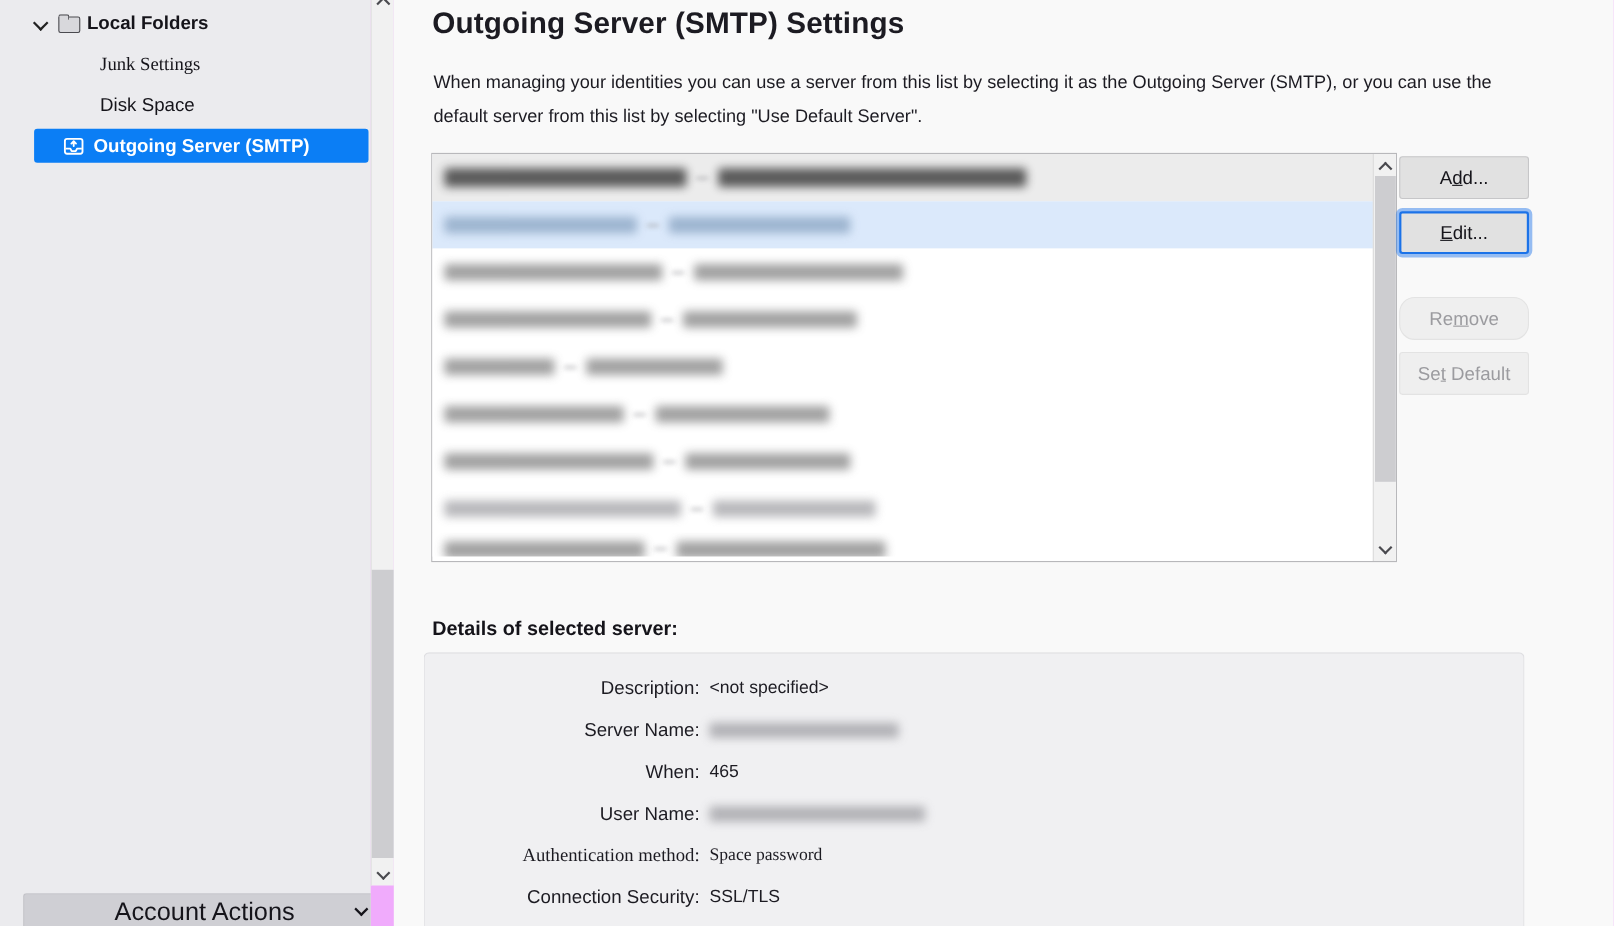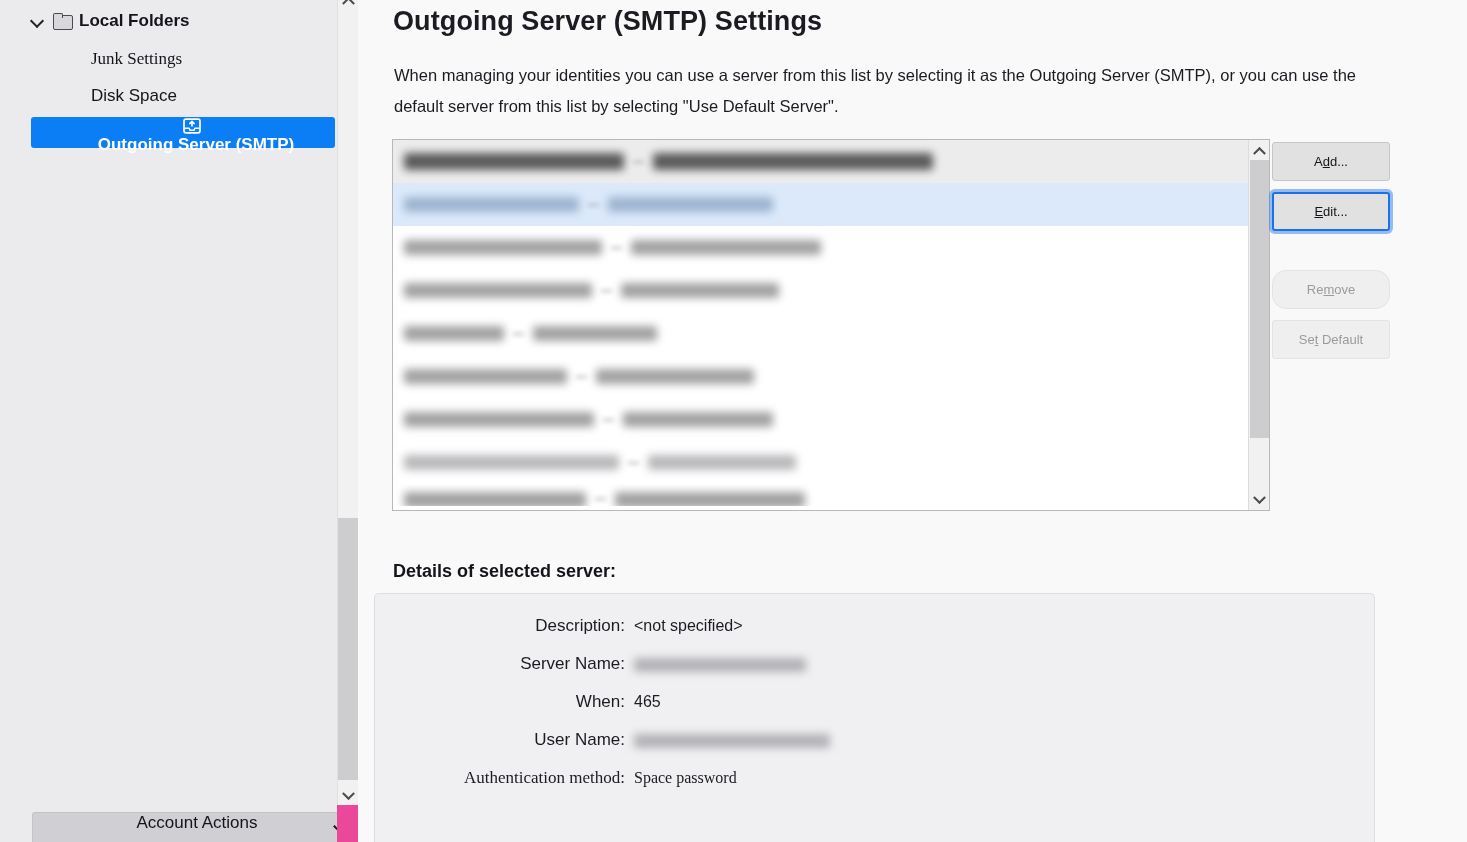--- a/index.html
+++ b/index.html
@@ -9,21 +9,21 @@
     overflow: hidden;
     background: #f9f9f9;
     font-family: "Liberation Sans", sans-serif;
     -webkit-font-smoothing: antialiased;
   }
 
   #app {
     position: relative;
     width: 1467px;
     height: 842px;
-    background: #ec4899;
+    background: #f0abfc;
   }
 
   
   #sidebar {
     position: absolute;
     left: 0; top: 0;
     width: 337px; height: 842px;
     background: #ebebee;
     overflow: hidden;
   }
@@ -140,30 +140,30 @@
     left: 338px;
     top: 518px;
     width: 20px;
     height: 262px;
     background: #cdcdd0;
   }
 
   
   #account-actions {
     position: absolute;
-    left: 32px; bottom: 0px;
+    left: 21px; bottom: 0px;
     width: 330px; height: 30px;
     background: #cfcfd4;
     border: 1px solid #c3c3c8;
     border-bottom: none;
     border-radius: 3px 3px 0 0;
     display: flex;
-    align-items: flex-start;
+    align-items: flex-end;
     justify-content: center;
-    font-size: 17px;
+    font-size: 23px;
     color: #15141a;
     position: absolute;
   }
   #account-actions .aa-label { position: relative; }
   #account-actions .aa-caret {
     position: absolute;
     right: 17px;
     top: 9px;
     width: 9px; height: 9px;
     border-right: 2.2px solid #15141a;
@@ -275,21 +275,21 @@
     position: absolute;
     left: 914px; top: 139px;
     width: 124px;
   }
   .btn {
     width: 118px;
     height: 39px;
     background: #e1e1e1;
     border: 1px solid #c6c6c8;
     border-radius: 3px;
-    font-size: 13px;
+    font-size: 17px;
     color: #15141a;
     display: flex;
     align-items: center;
     justify-content: center;
     font-family: "Liberation Sans", sans-serif;
     padding: 0;
   }
   .btn .u { text-decoration: underline; }
   .btn.focused {
     border: 2px solid #1b72e8;
@@ -309,21 +309,21 @@
   
   #details-title {
     position: absolute;
     left: 35px; top: 561px;
     font-size: 18px;
     font-weight: bold;
     color: #15141a;
   }
   #details-panel {
     position: absolute;
-    left: 16px; top: 593px;
+    left: 27px; top: 593px;
     width: 1001px; height: 249px;
     background: #f0f0f2;
     border: 1px solid #dedee1;
     border-bottom: none;
     border-radius: 5px 5px 0 0;
   }
   .detail-row {
     position: absolute;
     left: 0;
     height: 22px;
@@ -364,21 +364,21 @@
     </div>
 
     <div class="tree-row child" style="top:43px;font-family:Liberation Serif, serif;">
       <span>Junk Settings</span>
     </div>
 
     <div class="tree-row child" style="top:80px;">
       <span>Disk Space</span>
     </div>
 
-    <div class="tree-row child selected" style="top:117px;flex-direction:column;">
+    <div class="tree-row child selected" style="top:117px;">
       <span class="smtp-icon">
         <svg width="20" height="18" viewBox="0 0 20 18" aria-hidden="true">
           <rect x="2" y="2.2" width="16" height="13.6" rx="2" fill="none" stroke="#ffffff" stroke-width="1.7"></rect>
           <path d="M2.6 11.2 H7 l1.1 2.1 h3.8 L13 11.2 H17.4" fill="none" stroke="#ffffff" stroke-width="1.6" stroke-linejoin="round"></path>
           <path d="M10 4.4 v4.4 M10 4.4 l-2.1 2.1 M10 4.4 l2.1 2.1" fill="none" stroke="#ffffff" stroke-width="1.7" stroke-linecap="round" stroke-linejoin="round"></path>
         </svg>
       </span>
       <span>Outgoing Server (SMTP)</span>
     </div>
 
@@ -518,16 +518,20 @@
         <span class="detail-value">
           <span class="redact" style="width:196px;"></span>
         </span>
       </div>
 
       <div class="detail-row" style="top:174px;font-family:Liberation Serif, serif;">
         <span class="detail-label">Authentication method:</span>
         <span class="detail-value">Space password</span>
       </div>
 
+      <div class="detail-row" style="top:212px;">
+        <span class="detail-label">Connection Security:</span>
+        <span class="detail-value">SSL/TLS</span>
+      </div>
 
     </div>
   </div>
 </div>
 
 </body></html>

